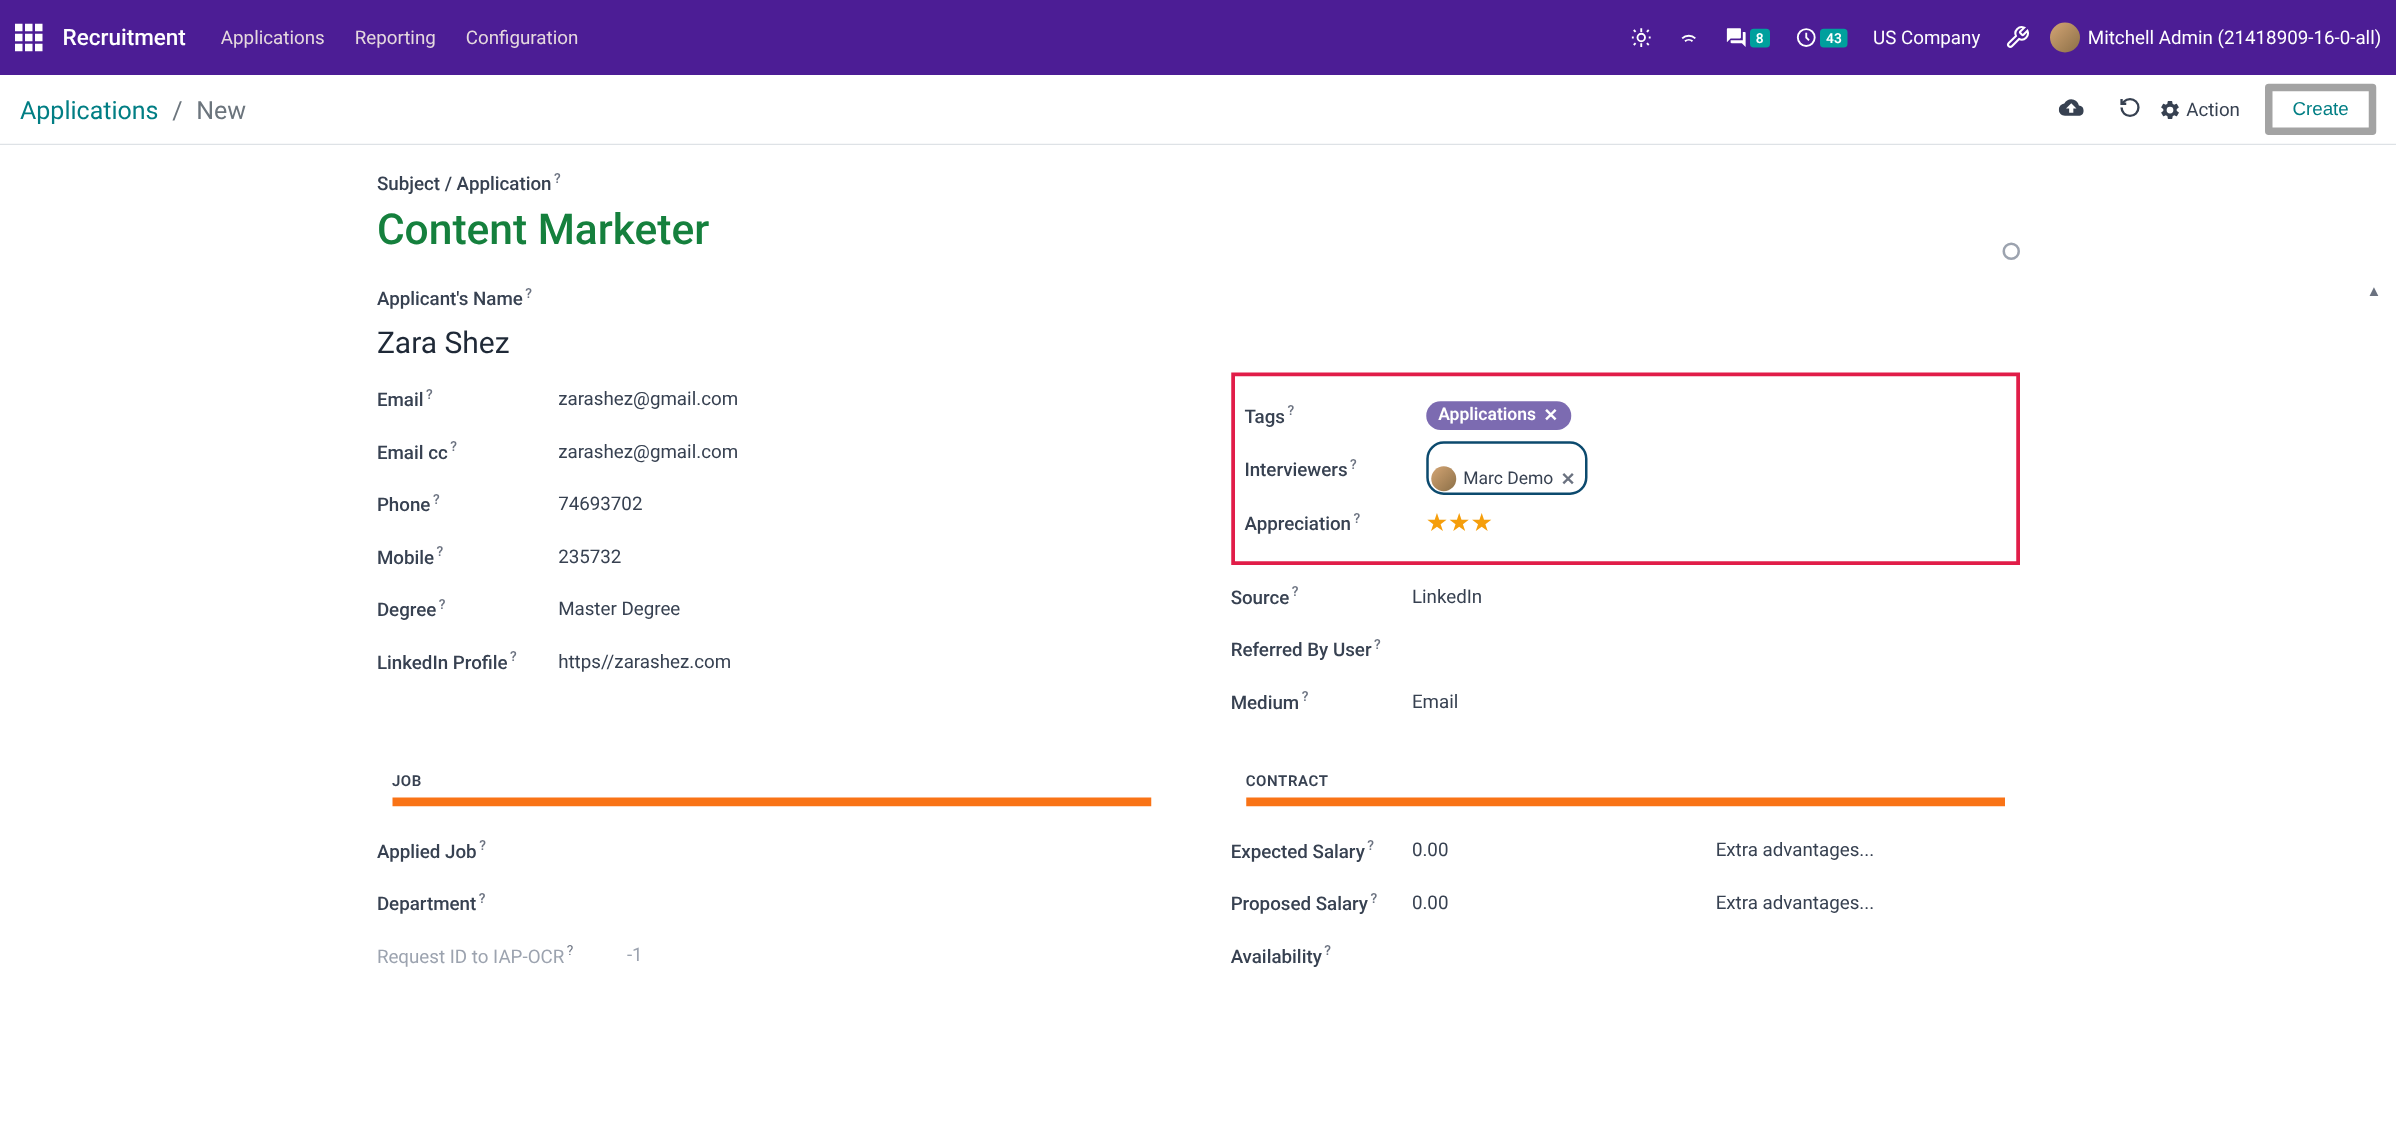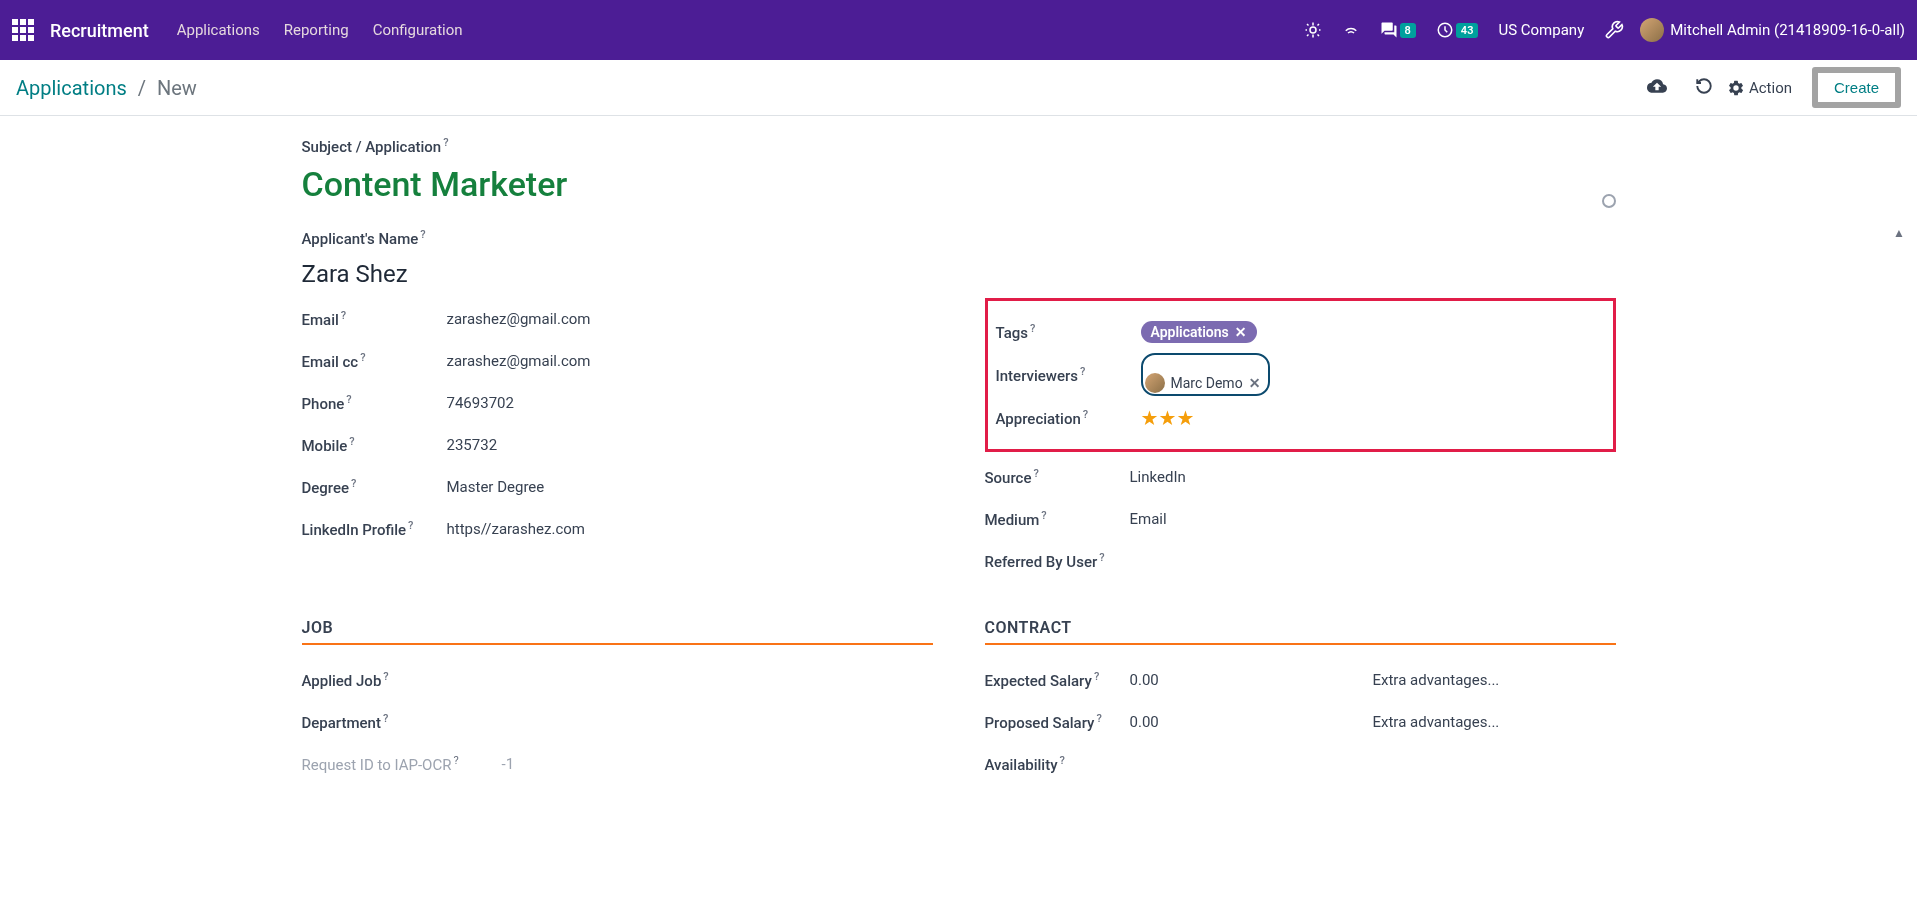--- a/index.html
+++ b/index.html
@@ -45,21 +45,21 @@
 .tag-pill { display: inline-flex; align-items: center; background: #7c6bb1; color: #fff; padding: 3px 10px; border-radius: 14px; font-size: 14px; font-weight: 600; }
 .tag-pill .x { margin-left: 6px; cursor: pointer; font-weight: bold; }
 .user-pill { display: inline-flex; align-items: center; border: 2px solid #0c4a6e; border-radius: 14px; padding: 18px 8px 1px 2px; font-size: 14px; color: #374151; }
 .user-pill .mini-av { width: 20px; height: 20px; border-radius: 50%; background: linear-gradient(135deg, #d4a574, #8b6f47); margin-right: 6px; }
 .user-pill .x { margin-left: 6px; cursor: pointer; font-weight: bold; color: #6b7280; }
 .recruiter-row { display: inline-flex; align-items: center; }
 .recruiter-row .mini-av { width: 20px; height: 20px; border-radius: 50%; background: linear-gradient(135deg, #d4a574, #8b6f47); margin-right: 8px; }
 
 .star { color: #f59e0b; font-size: 20px; }
 
-.section-hdr { font-weight: 600; color: #374151; font-size: 16px; letter-spacing: 0.5px; border-bottom: 2px solid #f97316; padding-bottom: 6px; margin: 36px 0 14px; }
+.section-hdr { font-weight: 600; color: #374151; font-size: 12px; letter-spacing: 0.5px; border-bottom: 7px solid #f97316; padding-bottom: 6px; margin: 36px 12px 14px; }
 
 .status-circle { position: absolute; right: 38px; top: 58px; width: 14px; height: 14px; border: 2px solid #9ca3af; border-radius: 50%; cursor: pointer; }
 
 .placeholder-txt { color: #9ca3af; }
 .scroll-hint { position: absolute; right: 12px; top: 110px; color: #6b7280; font-size: 12px; cursor: pointer; }
 </style>
 </head>
 <body>
 
 <div class="topbar">
@@ -196,26 +196,26 @@
           <div class="row">
                 <div class="lbl field-label"><span>Appreciation</span><span class="help-q">?</span></div>
                 <div class="val"><span class="star">★</span><span class="star">★</span><span class="star">★</span></div>
               </div>
         </div>
         <div class="row">
               <div class="lbl field-label"><span>Source</span><span class="help-q">?</span></div>
               <div class="val">LinkedIn</div>
             </div>
         <div class="row">
+              <div class="lbl field-label"><span>Referred By User</span><span class="help-q">?</span></div>
+              <div class="val"></div>
+            </div>
+        <div class="row">
               <div class="lbl field-label"><span>Medium</span><span class="help-q">?</span></div>
               <div class="val">Email</div>
-            </div>
-        <div class="row">
-              <div class="lbl field-label"><span>Referred By User</span><span class="help-q">?</span></div>
-              <div class="val"></div>
             </div>
       </div>
     </div>
 
     <div class="two-col">
       <div class="col">
         <div class="section-hdr">JOB</div>
         <div class="row">
               <div class="lbl field-label"><span>Applied Job</span><span class="help-q">?</span></div>
               <div class="val"></div>

